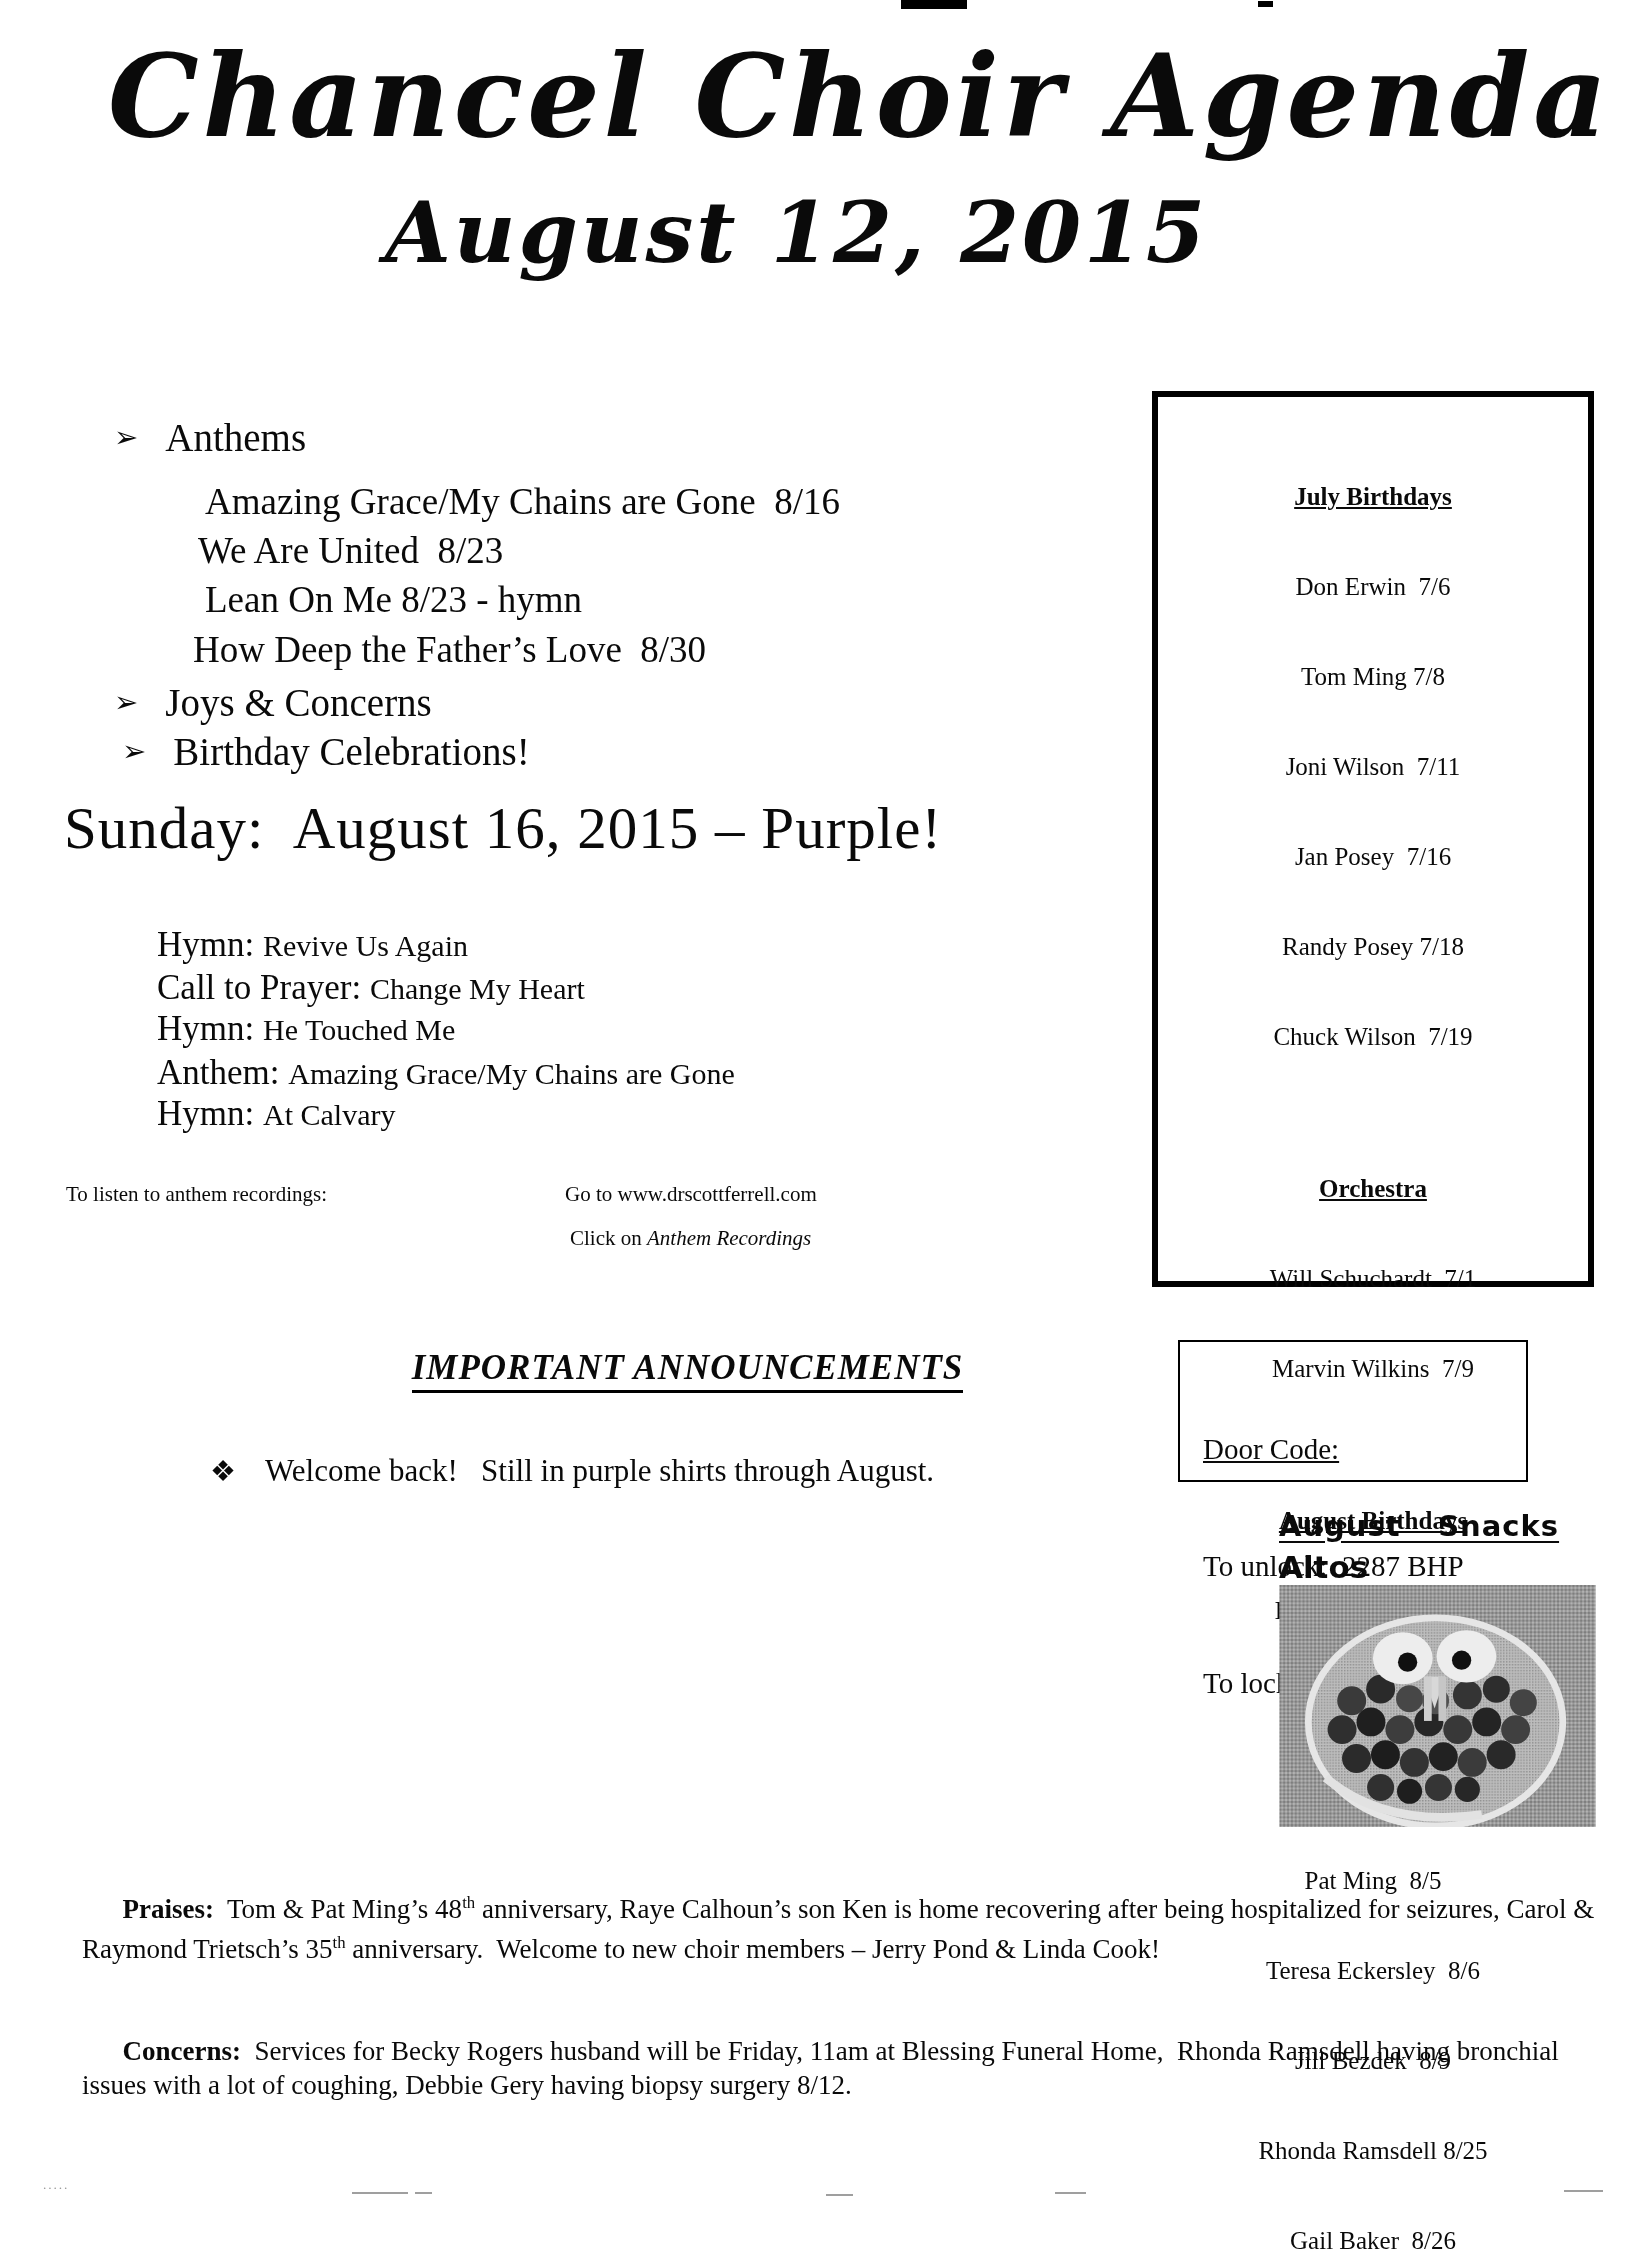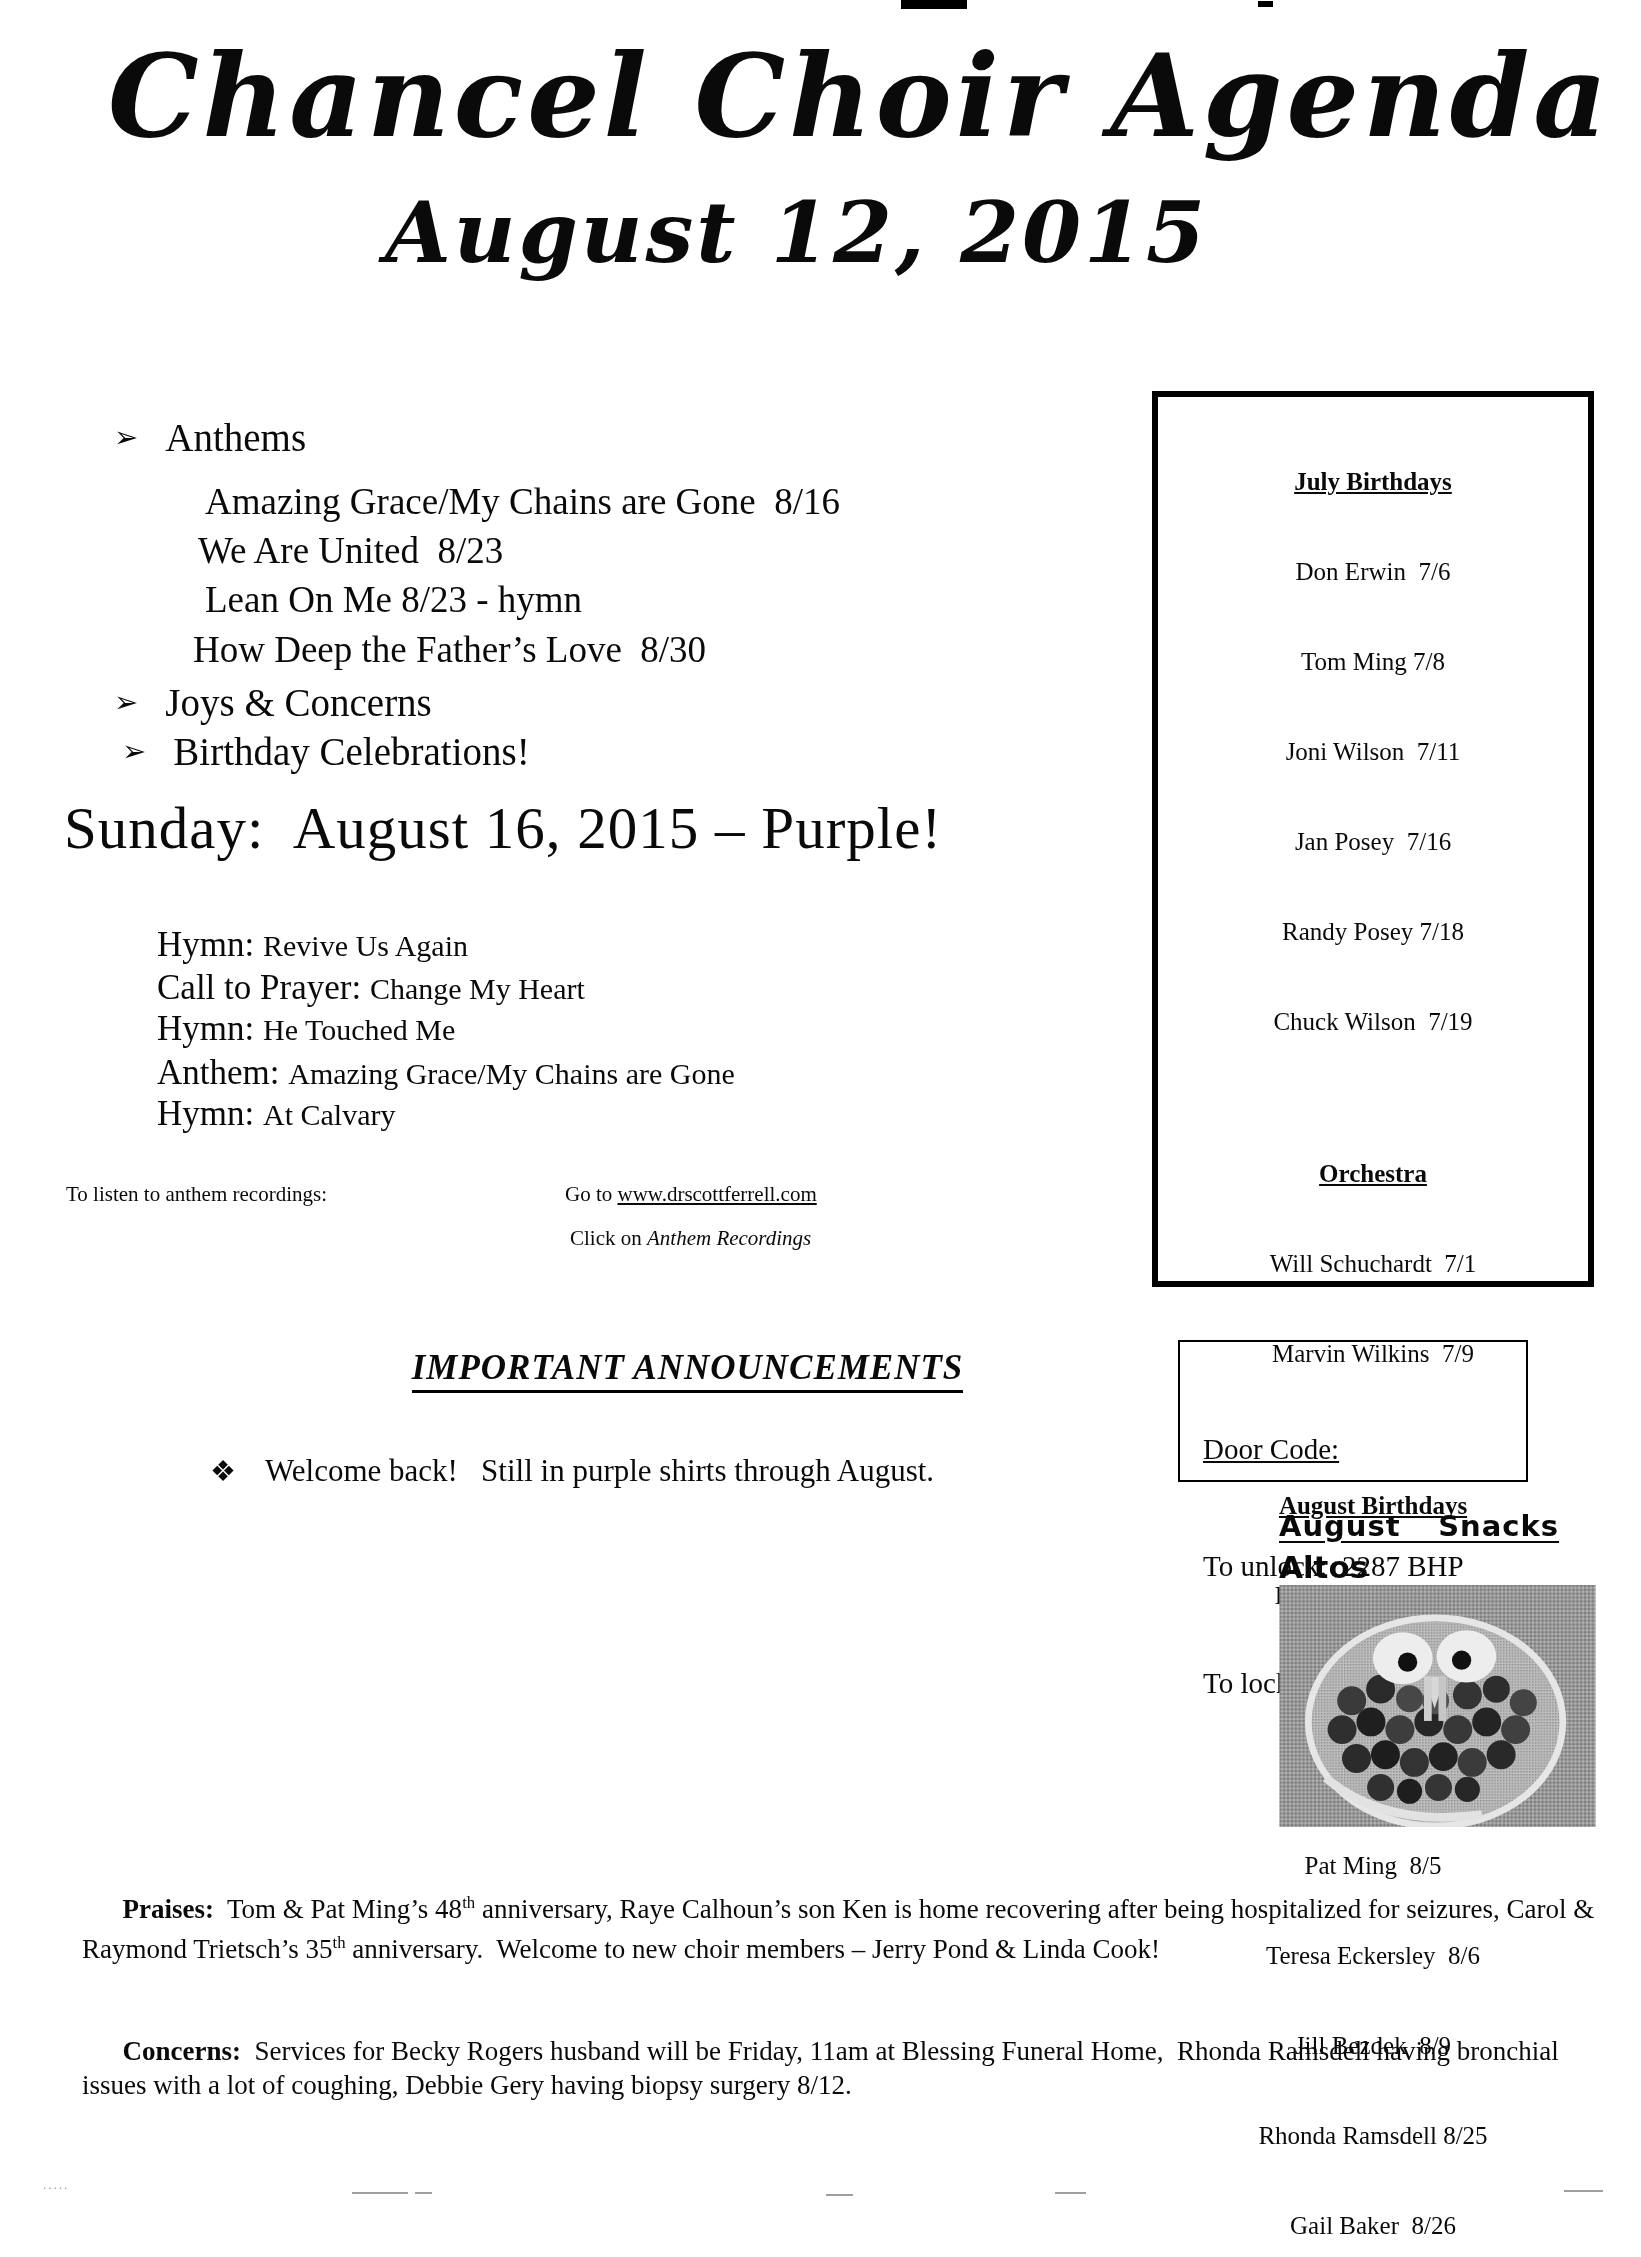--- a/index.html
+++ b/index.html
@@ -20,33 +20,33 @@
   .bullet-line{font-size:39px;}
   .arrow{font-size:29px;position:relative;top:-3.9px;margin-right:27px;}
   .sub-item{font-size:37px;}
 
   .sunday{left:64px;top:794px;font-size:59px;letter-spacing:1px;}
 
   .hymn-row{left:157px;font-size:35px;}
   .hymn-value{font-size:30px;}
 
   .rec{font-size:21px;}
-  .rec .url{text-decoration:underline;}
+  .rec .url{}
   .rec .ital{font-style:italic;}
 
   .ann-head{left:0;top:1348px;width:1375px;text-align:center;
             font-size:35px;font-weight:700;font-style:italic;letter-spacing:1px;
             }
   .ann-head span{border-bottom:3.9px solid #000;padding-bottom:2.9px;}
   .ann-item{font-size:31px;}
   .diamond{font-size:29px;margin-right:29px;}
 
   
   .sidebar-box{left:1152px;top:391px;width:442px;height:896px;border:6.8px solid #000;
-               box-sizing:border-box;padding-top:10px;text-align:center;
+               box-sizing:border-box;padding-top:25px;text-align:center;
                font-size:25px;line-height:30px;}
   .sb-heading{font-weight:700;text-decoration:underline;}
   .sb-gap{margin-top:32px;}
 
   
   .door-box{left:1178px;top:1340px;width:350px;height:142px;border:2.9px solid #000;
             box-sizing:border-box;padding:9.7px 0 0 23px;font-size:29px;line-height:39px;}
   .door-head{text-decoration:underline;}
 
   

